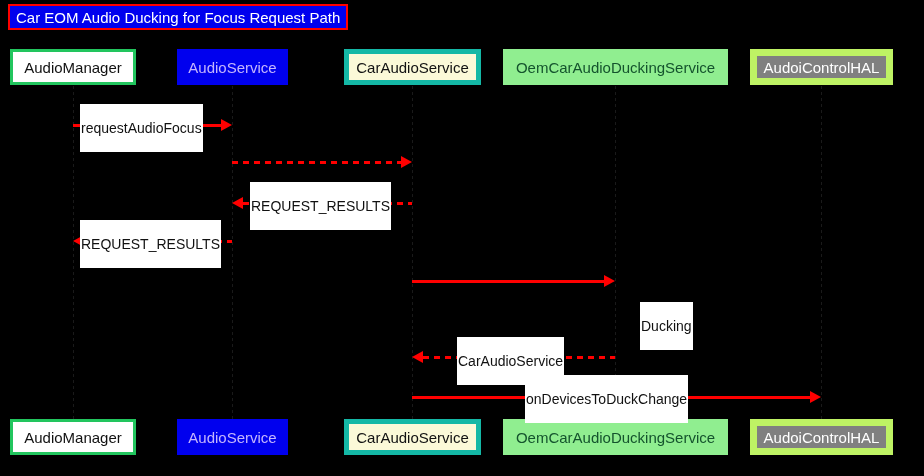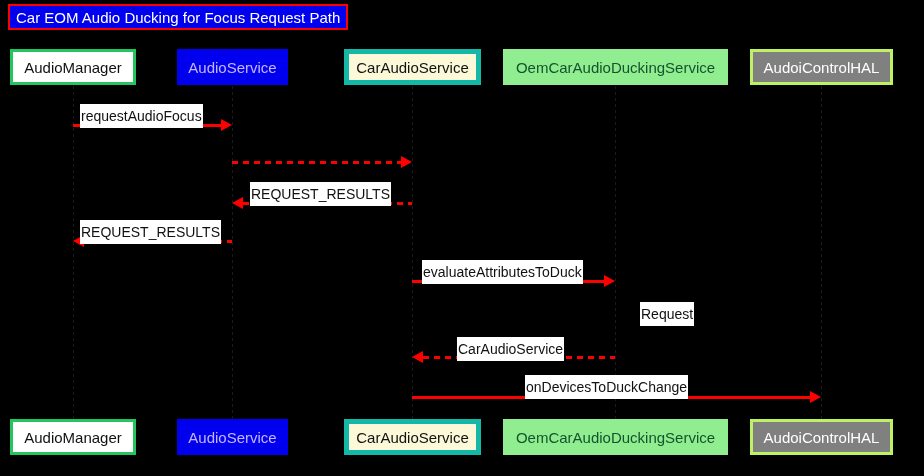--- a/index.html
+++ b/index.html
@@ -19,37 +19,37 @@
   .pbox span{font-size:15px;line-height:15px;}
 
   .pb-white{background:#ffffff;border:3px solid #22c55e;}
   .pb-white span{color:#111111;}
   .pb-blue{background:#0000ee;border:0;}
   .pb-blue span{color:#c4b5fd;}
   .pb-cream{background:#fbf9d8;border:5px solid #14b8a6;}
   .pb-cream span{color:#111111;}
   .pb-green{background:#90ee90;border:1px solid #90ee90;}
   .pb-green span{color:#14532d;}
-  .pb-gray{background:#808080;border:3px solid #bef264;}
+  .pb-gray{background:#808080;border:7px solid #bef264;}
   .pb-gray span{color:#ffffff;}
 
   
   .lifeline{position:absolute;width:1px;top:86px;height:333px;
     background:repeating-linear-gradient(to bottom,#1a1a1a 0,#1a1a1a 3px,transparent 3px,transparent 6px);}
 
   
   .msg{position:absolute;height:3px;background:#ff0000;}
   .msg.dashed{background:repeating-linear-gradient(to right,#ff0000 0,#ff0000 6px,transparent 6px,transparent 11px);}
   .head{position:absolute;width:0;height:0;border-top:6px solid transparent;
         border-bottom:6px solid transparent;}
   .head.right{border-left:11px solid #ff0000;}
   .head.left{border-right:11px solid #ff0000;}
 
   .mlabel{position:absolute;background:#ffffff;color:#111111;font-size:14px;
-    line-height:16px;padding:4px 1px;white-space:nowrap;}
+    line-height:16px;padding:16px 1px;white-space:nowrap;}
 </style>
 </head>
 <body>
 
 <div id="stage">
 
   <div class="title-box">
     <span>Car EOM Audio Ducking for Focus Request Path</span>
   </div>
 
@@ -101,23 +101,22 @@
   <div class="msg dashed" style="left:243px;top:202px;width:169px;"></div>
   <div class="head left" style="left:232px;top:197px;"></div>
   <div class="mlabel" style="left:250px;top:182px;">REQUEST_RESULTS</div>
 
   <div class="msg dashed" style="left:84px;top:240px;width:148px;"></div>
   <div class="head left" style="left:73px;top:235px;"></div>
   <div class="mlabel" style="left:80px;top:220px;">REQUEST_RESULTS</div>
 
   <div class="msg" style="left:412px;top:280px;width:192px;"></div>
   <div class="head right" style="left:604px;top:275px;"></div>
-  <div class="mlabel" style="left:422px;top:260px;">evaluateAttributesToDuck</div>
 
-  <div class="mlabel" style="left:640px;top:302px;">Request</div>
+  <div class="mlabel" style="left:640px;top:302px;">Ducking</div>
 
   <div class="msg dashed" style="left:423px;top:356px;width:192px;"></div>
   <div class="head left" style="left:412px;top:351px;"></div>
   <div class="mlabel" style="left:457px;top:337px;">CarAudioService</div>
 
   <div class="msg" style="left:412px;top:396px;width:398px;"></div>
   <div class="head right" style="left:810px;top:391px;"></div>
   <div class="mlabel" style="left:525px;top:375px;">onDevicesToDuckChange</div>
 
 </div>

